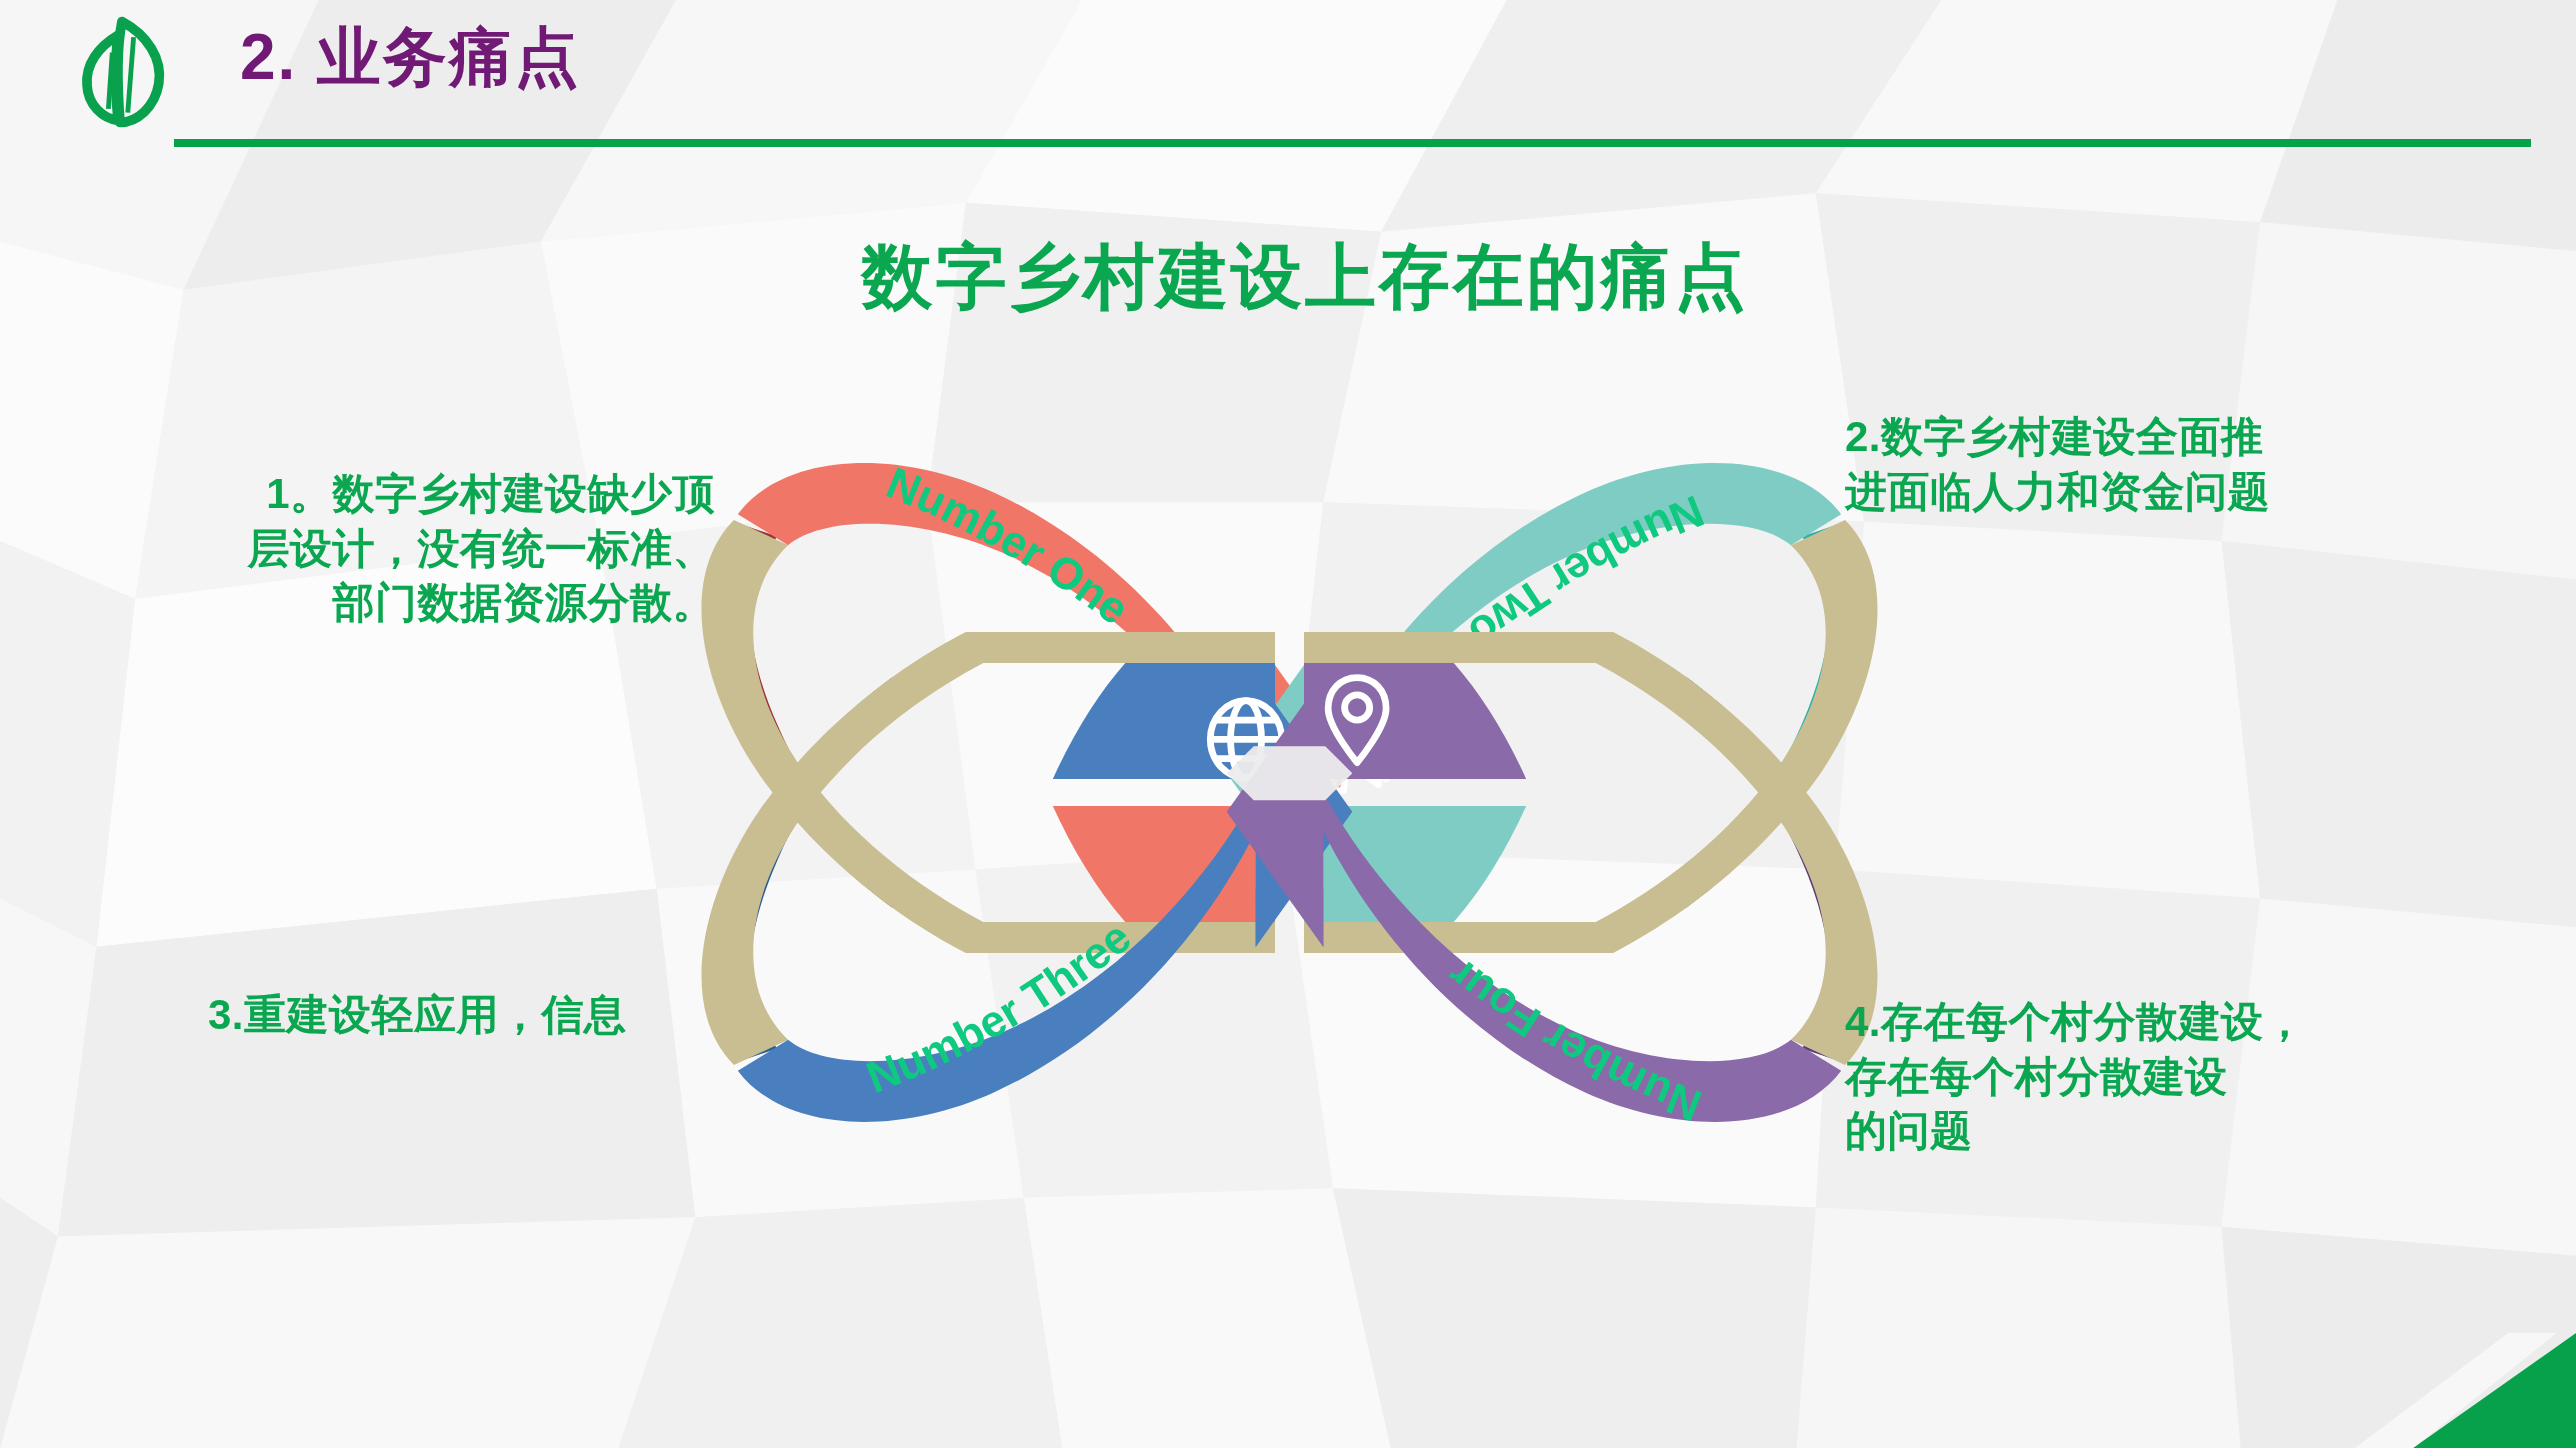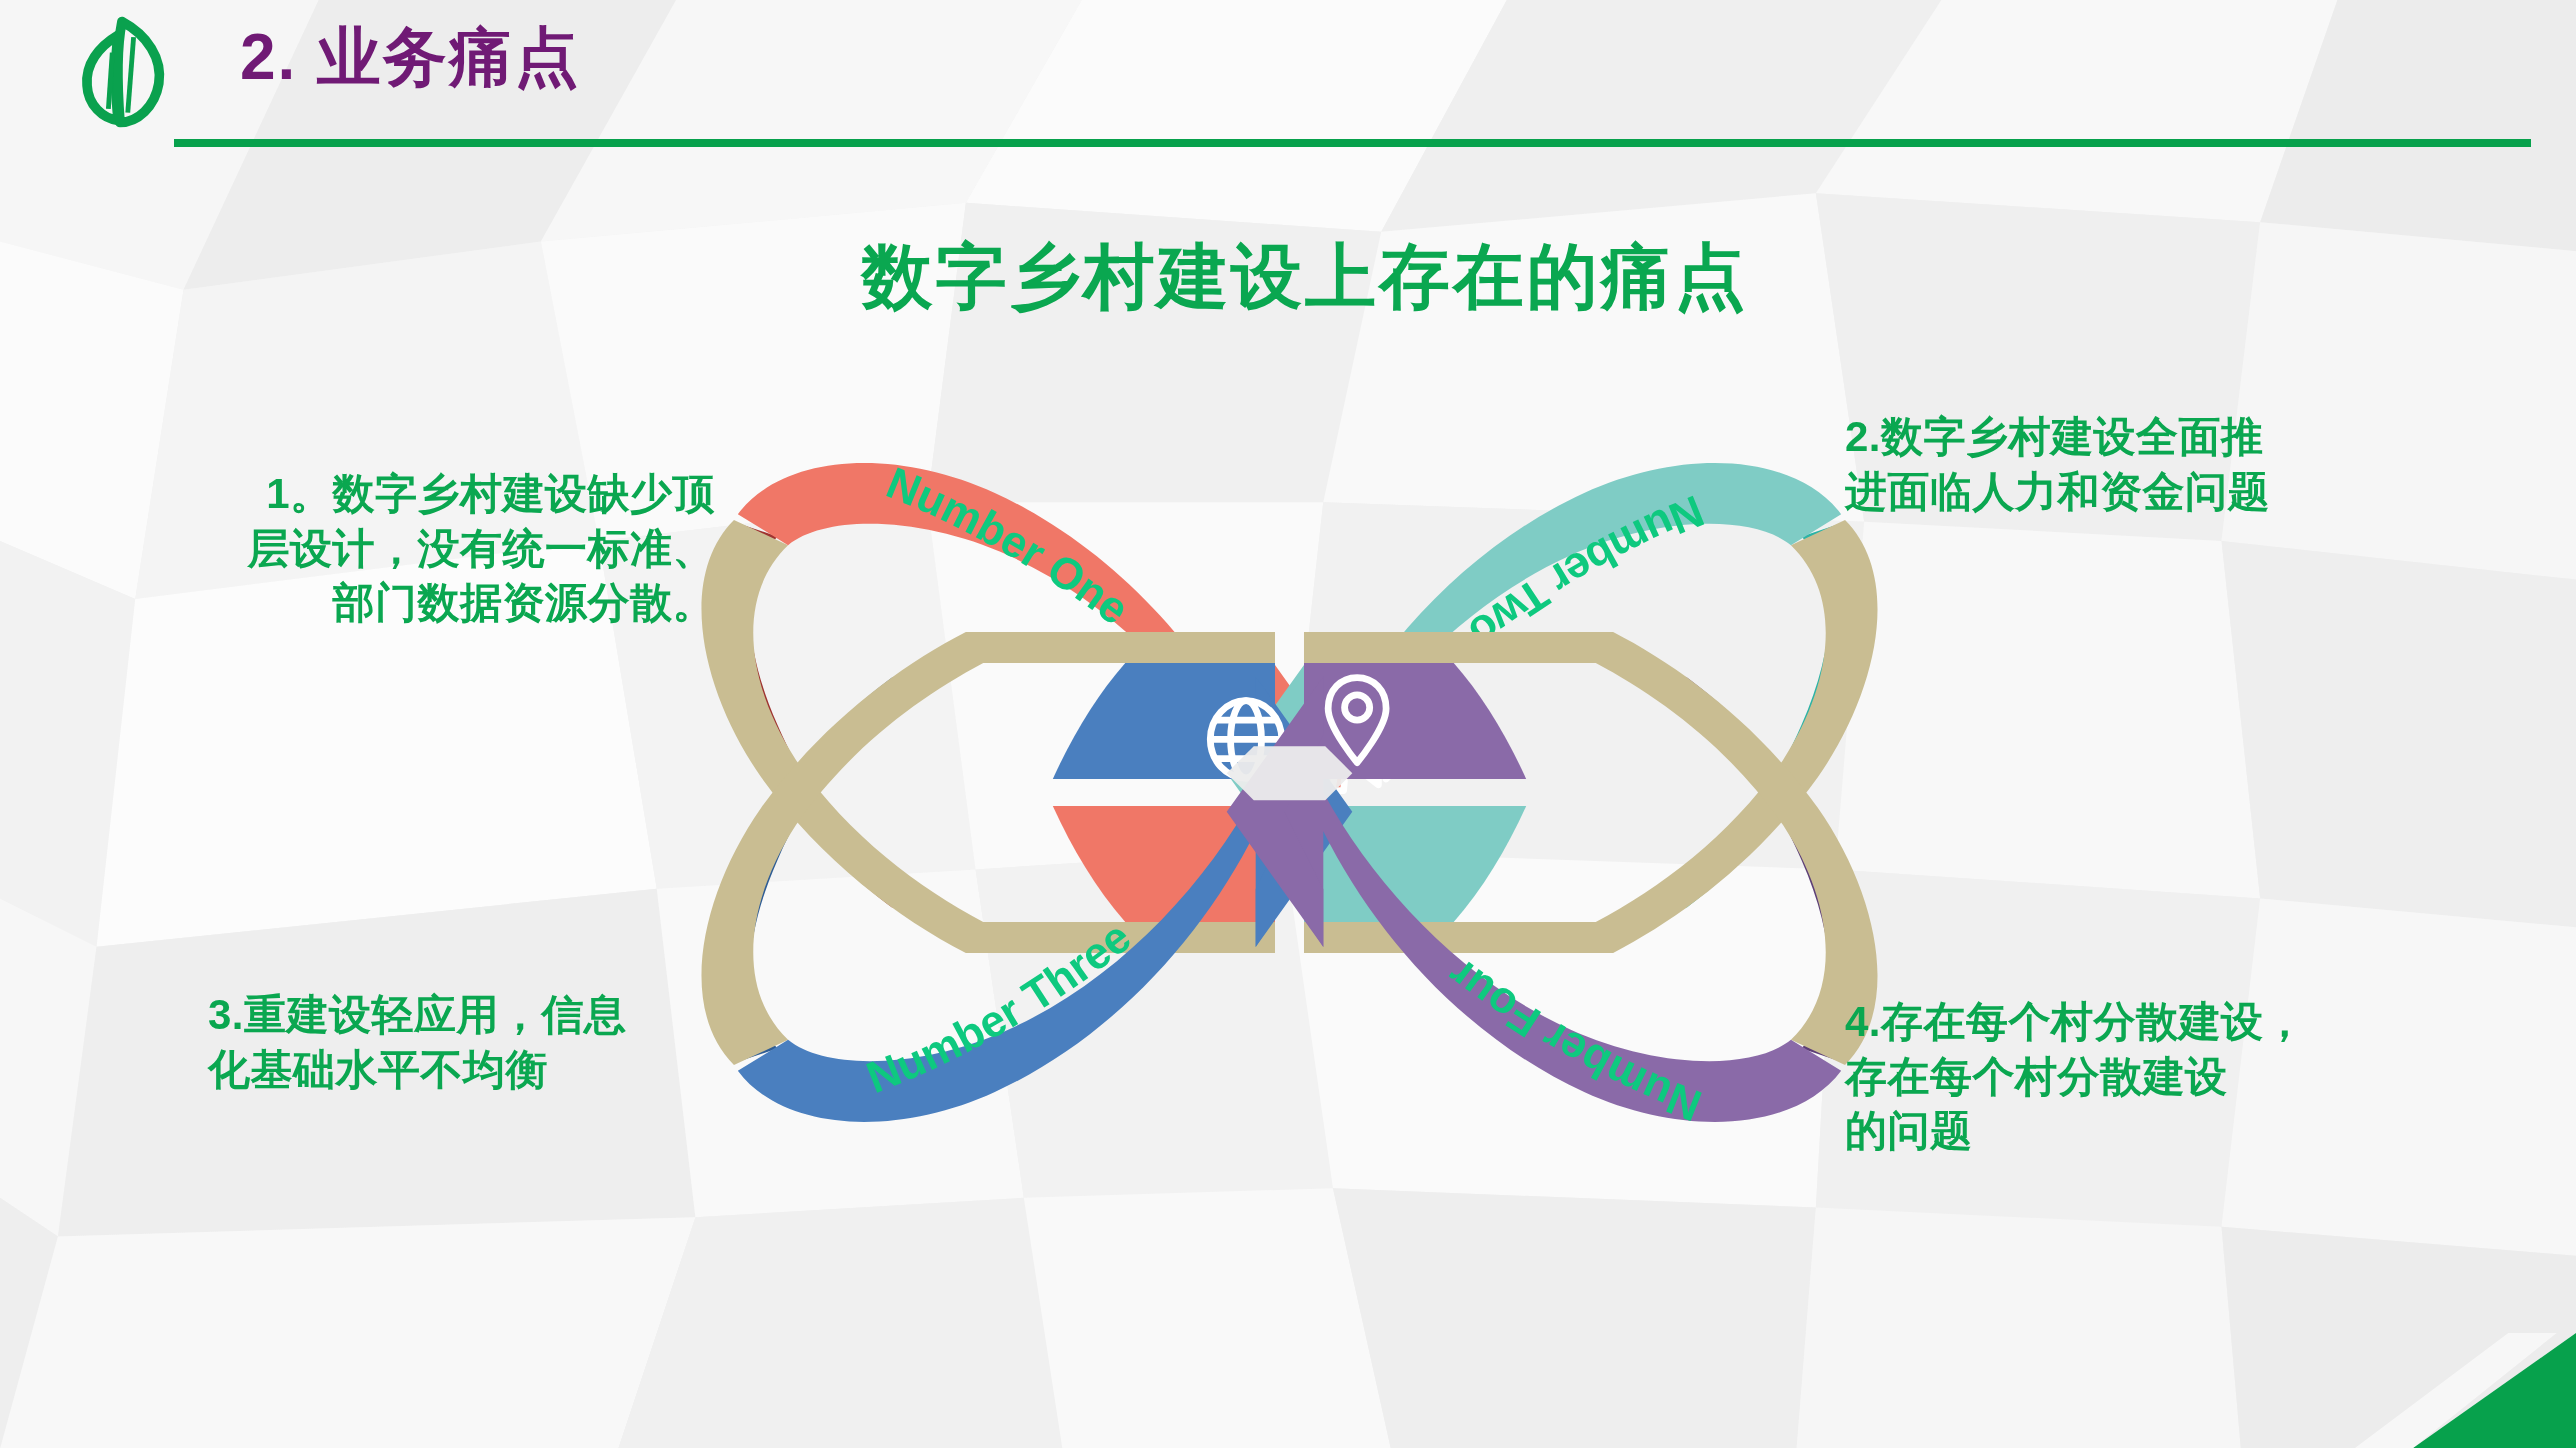--- a/index.html
+++ b/index.html
@@ -129,21 +129,20 @@
   <div>部门数据资源分散。</div>
 </div>
 
 <div class="callout" id="callout-2">
   <div>2.数字乡村建设全面推</div>
   <div>进面临人力和资金问题</div>
 </div>
 
 <div class="callout" id="callout-3">
   <div>3.重建设轻应用，信息</div>
-  <div>化基础水平不均衡</div>
 </div>
 
 <div class="callout" id="callout-4">
   <div>4.存在每个村分散建设，</div>
   <div>存在每个村分散建设</div>
   <div>的问题</div>
 </div>
 
 <svg id="diagram" viewBox="0 0 1270 800">
 

